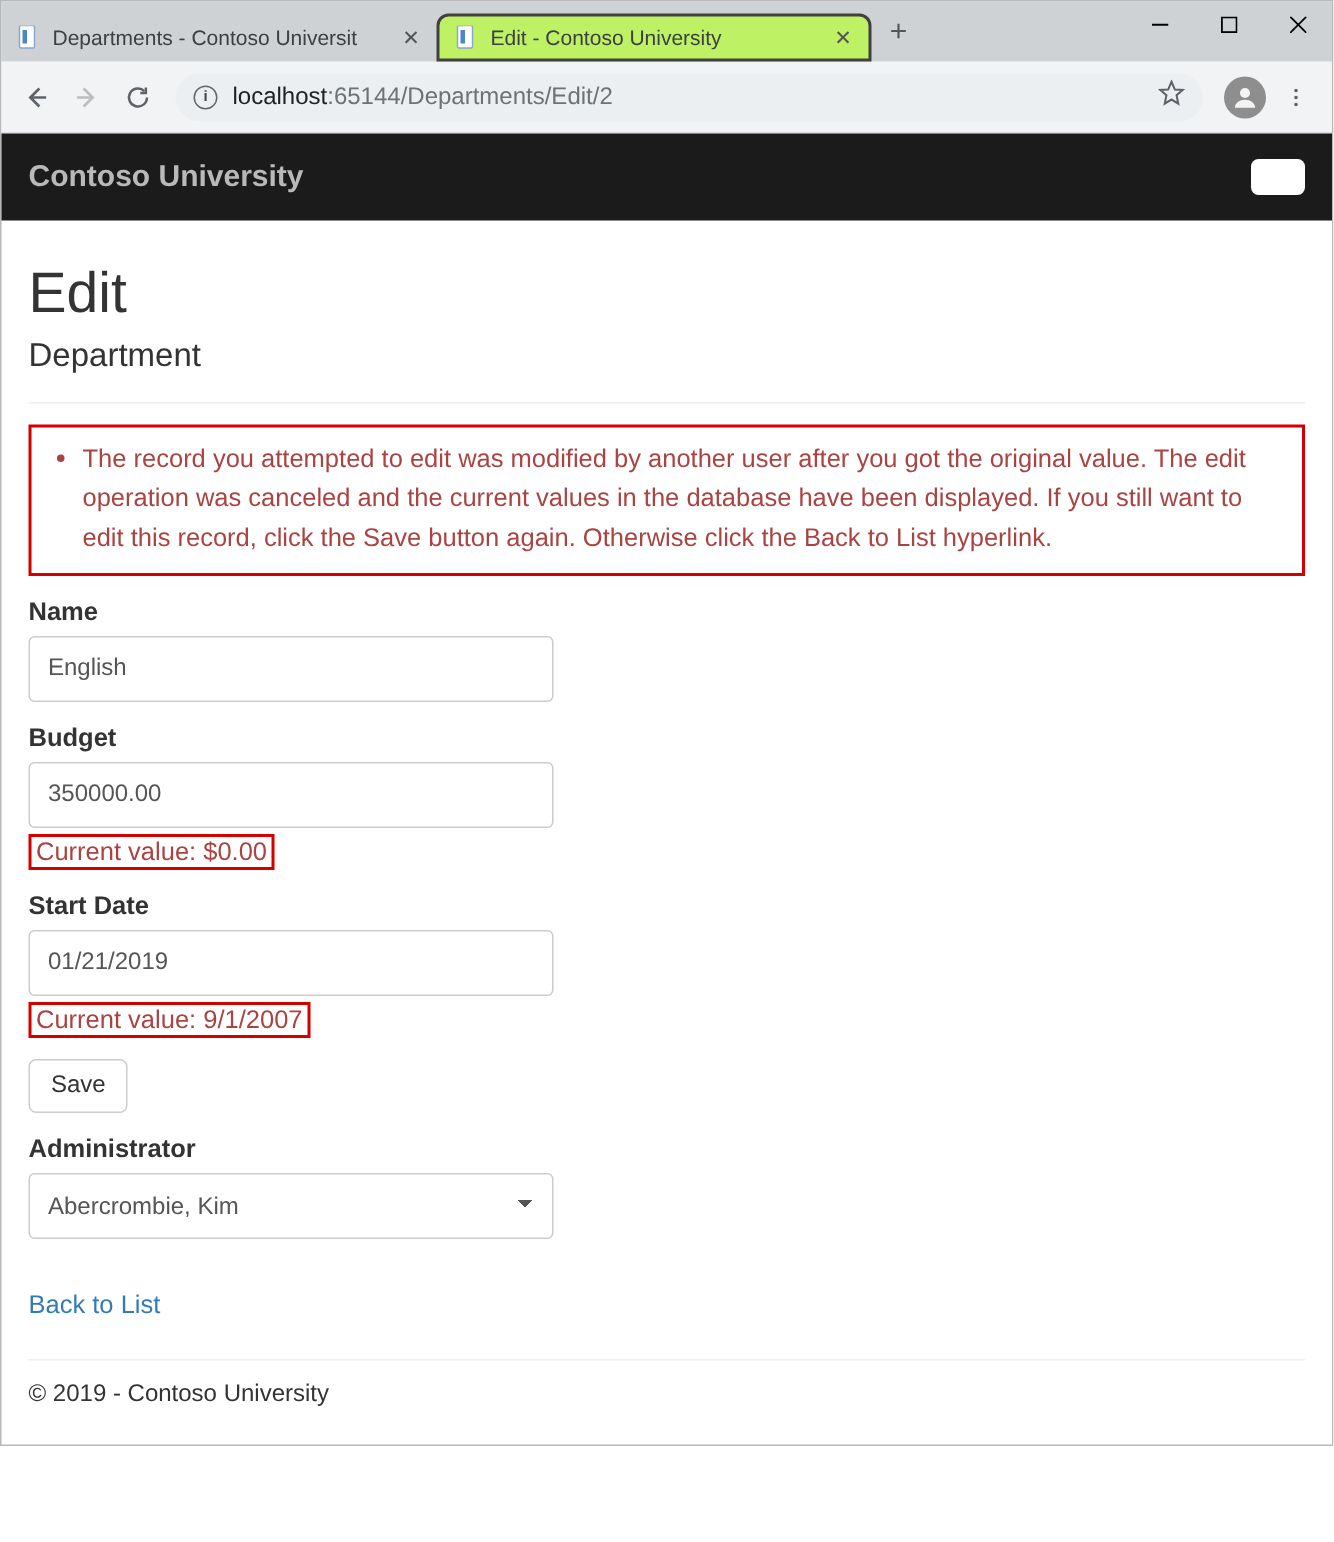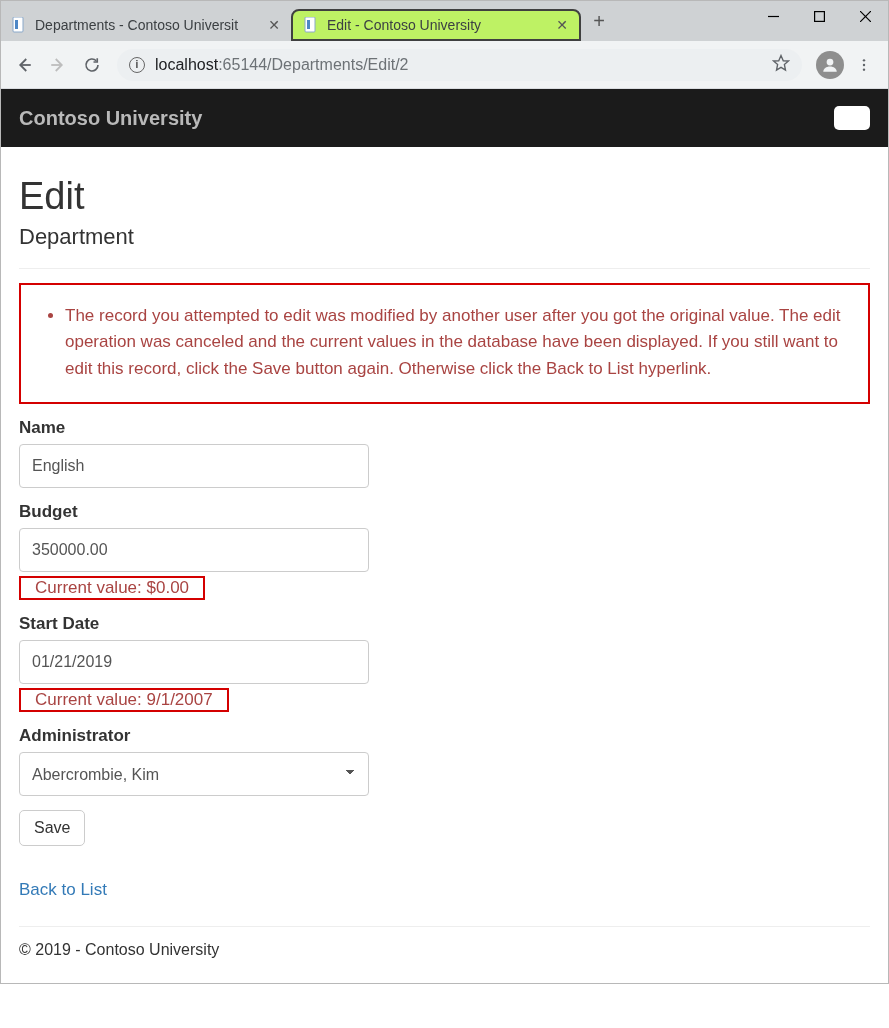--- a/index.html
+++ b/index.html
@@ -41,29 +41,29 @@
   .brand { font-size: 20px; color: #b9b9b9; font-weight: bold; }
   .menu-toggle { width: 36px; height: 24px; background: #fff; border-radius: 5px; }
 
   
   .content { padding: 14px 18px 24px; }
   h2.page-title { font-size: 38px; font-weight: 500; margin: 14px 0 6px; color: #333; }
   h4.page-subtitle { font-size: 22px; font-weight: 400; margin: 6px 0 18px; color: #333; }
   hr { border: 0; border-top: 1px solid #eee; margin: 6px 0 14px; }
 
   .validation-summary { border: 2px solid #d40000; padding: 6px 8px 8px 4px; margin-bottom: 14px; }
-  .validation-summary ul { margin: 12px; padding-left: 28px; }
+  .validation-summary ul { margin: 2px; padding-left: 28px; }
   .validation-summary li { color: #a94442; font-size: 17px; line-height: 1.55; }
 
   .form-group { margin-bottom: 14px; }
   .form-group label { display: block; font-weight: 700; margin-bottom: 6px; color: #333; font-size: 17px; }
   .form-control { width: 350px; height: 44px; padding: 6px 12px; font-size: 16px; color: #555; background: #fff; border: 1px solid #ccc; border-radius: 4px; }
   select.form-control { appearance: none; background-image: linear-gradient(45deg, transparent 50%, #555 50%), linear-gradient(-45deg, transparent 50%, #555 50%); background-position: calc(100% - 18px) 17px, calc(100% - 13px) 17px; background-size: 5px 5px; background-repeat: no-repeat; }
 
-  .field-validation { display: inline-block; color: #a94442; font-size: 17px; border: 2px solid #d40000; padding: 0 14px; margin-top: 4px; }
+  .field-validation { display: inline-block; color: #a94442; font-size: 17px; border: 2px solid #d40000; padding: 0 3px; margin-top: 4px; }
 
   .btn-default { display: inline-block; padding: 8px 14px; font-size: 16px; color: #333; background: #fff; border: 1px solid #ccc; border-radius: 5px; cursor: pointer; }
   .back-link { display: inline-block; margin-top: 20px; color: #337ab7; text-decoration: none; font-size: 17px; text-align: right; }
 
   .footer-hr { border: 0; border-top: 1px solid #eee; margin: 26px 0 14px; }
   .footer-text { color: #333; font-size: 16px; }
 </style>
 </head>
 <body>
 
@@ -182,29 +182,29 @@
       <div><span class="field-validation">Current value: $0.00</span></div>
     </div>
 
     <div class="form-group">
       <label>Start Date</label>
       <input class="form-control" value="01/21/2019" style="">
       <div><span class="field-validation">Current value: 9/1/2007</span></div>
     </div>
 
     <div class="form-group">
+      <button class="btn-default">Save</button>
+    </div>
+
+    <div class="form-group">
       <label>Administrator</label>
       <select class="form-control">
         <option>Abercrombie, Kim</option>
       </select>
     </div>
 
-    <div class="form-group">
-      <button class="btn-default">Save</button>
-    </div>
-
     <a class="back-link" href="#">Back to List</a>
 
     <hr class="footer-hr">
     <div class="footer-text">© 2019 - Contoso University</div>
   </div>
 
 </div>
 
 </body></html>

